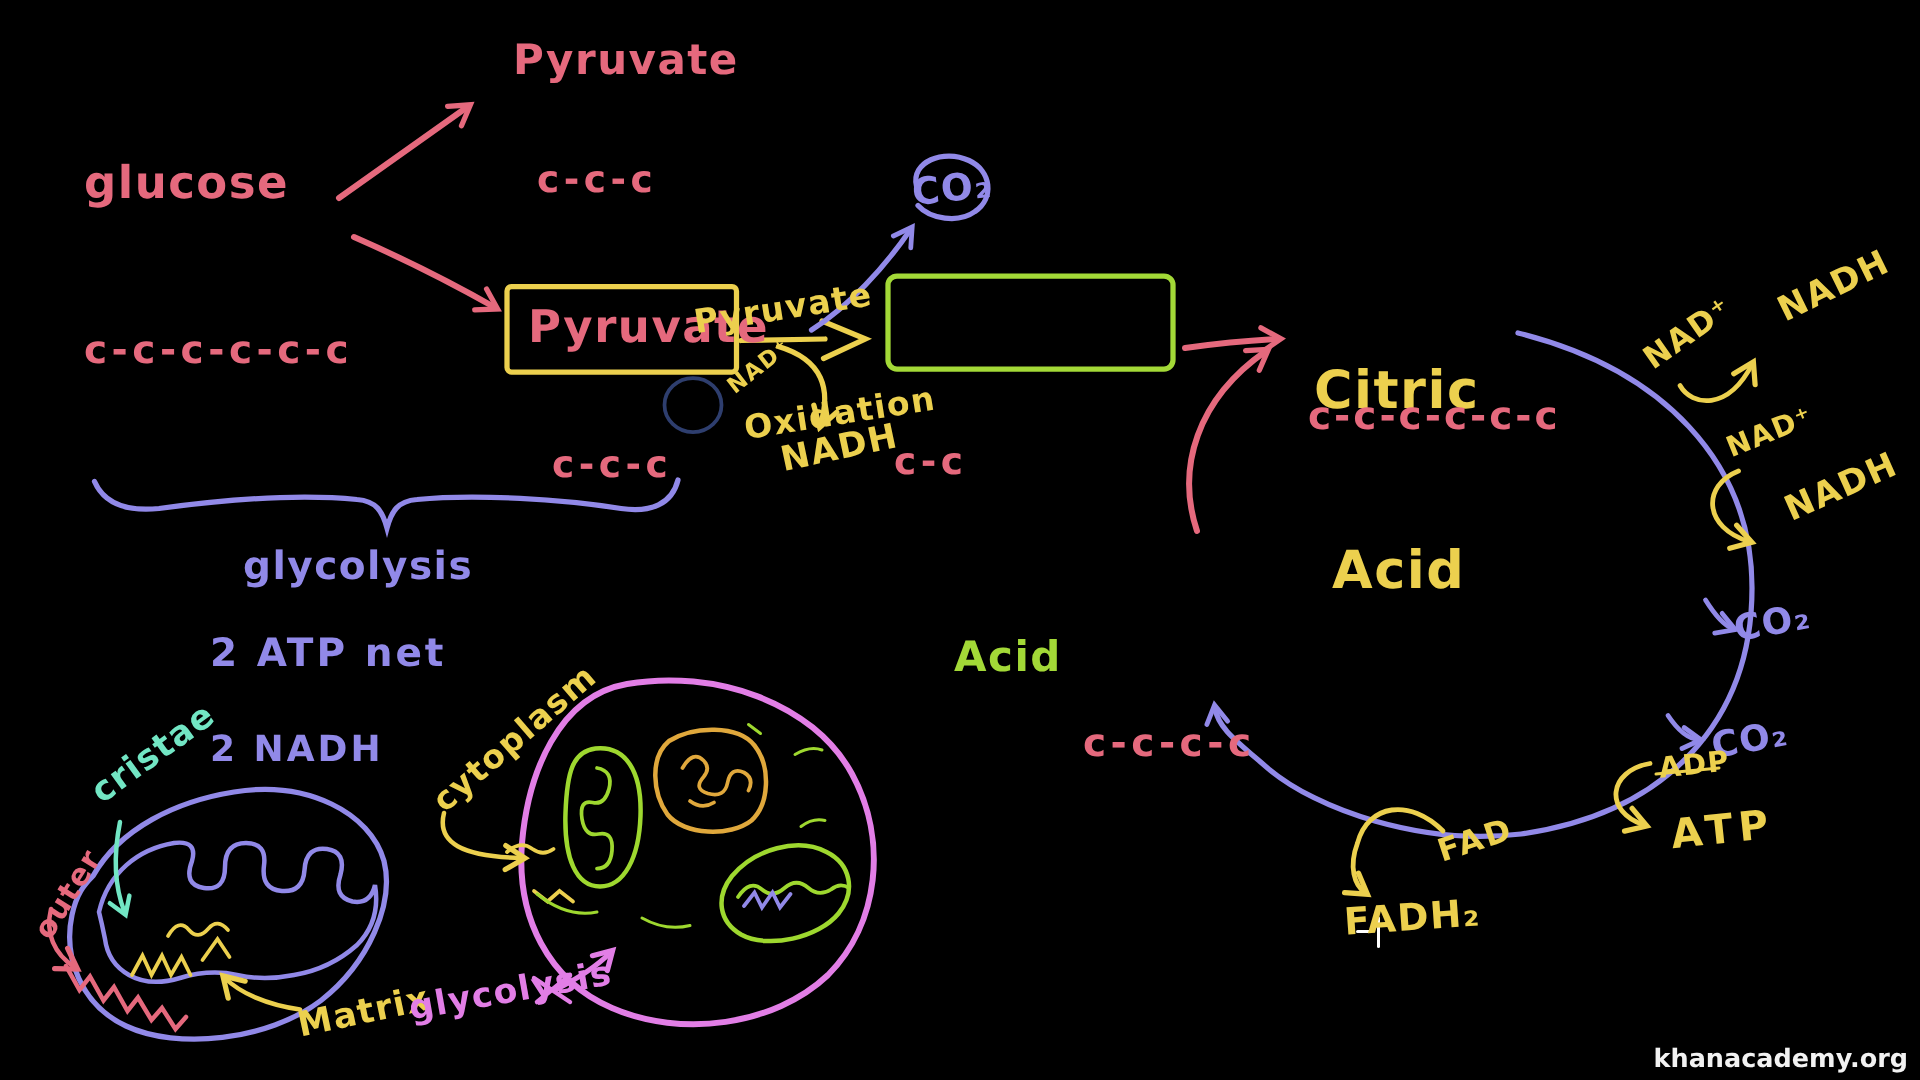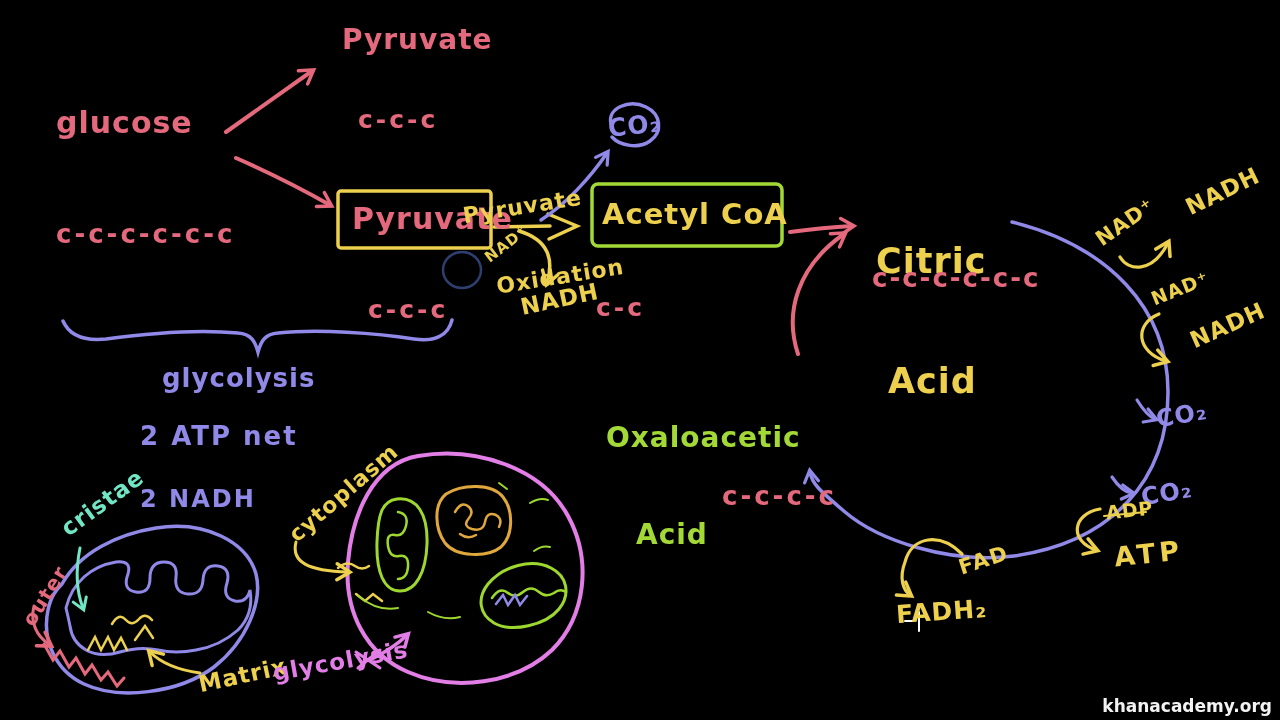--- a/index.html
+++ b/index.html
@@ -133,42 +133,40 @@
   <div class="lbl yellow" style="left:468px;top:140px;font-size:22px;transform:rotate(-9deg);">
     <span>Pyruvate</span>
     <span style="margin-left:22px;">Oxidation</span>
   </div>
 
   <div class="lbl purple" style="left:608px;top:112px;font-size:25px;transform:rotate(-6deg);">CO₂</div>
 
   <div class="lbl yellow" style="left:482px;top:236px;font-size:15px;transform:rotate(-38deg);">NAD⁺</div>
   <div class="lbl yellow" style="left:520px;top:286px;font-size:23px;transform:rotate(-12deg);">NADH</div>
 
-  <div class="lbl yellow" style="left:602px;top:198px;font-size:29px;">Acetyl CoA</div>
   <div class="lbl pink carbons" style="left:596px;top:250px;font-size:25px;">c-c</div>
 
   <div class="lbl yellow" style="left:876px;top:160px;font-size:35px;">
     <span>Citric</span>
     <span style="margin-left:12px;">Acid</span>
   </div>
   <div class="lbl pink" style="left:872px;top:264px;font-size:26px;letter-spacing:2px;">c-c-c-c-c-c</div>
 
   <div class="lbl yellow" style="left:1092px;top:210px;font-size:21px;transform:rotate(-35deg);">NAD⁺</div>
   <div class="lbl yellow" style="left:1183px;top:178px;font-size:23px;transform:rotate(-26deg);">NADH</div>
   <div class="lbl yellow" style="left:1150px;top:278px;font-size:19px;transform:rotate(-22deg);">NAD⁺</div>
   <div class="lbl yellow" style="left:1188px;top:312px;font-size:23px;transform:rotate(-24deg);">NADH</div>
   <div class="lbl purple" style="left:1156px;top:402px;font-size:24px;transform:rotate(-10deg);">CO₂</div>
   <div class="lbl purple" style="left:1141px;top:480px;font-size:24px;transform:rotate(-10deg);">CO₂</div>
   <div class="lbl yellow" style="left:1106px;top:500px;font-size:19px;transform:rotate(-6deg);">ADP</div>
   <div class="lbl yellow" style="left:1114px;top:538px;font-size:27px;letter-spacing:4px;transform:rotate(-6deg);">ATP</div>
   <div class="lbl yellow" style="left:958px;top:548px;font-size:21px;letter-spacing:2px;transform:rotate(-18deg);">FAD</div>
   <div class="lbl yellow" style="left:896px;top:598px;font-size:25px;transform:rotate(-4deg);">FADH₂</div>
 
   <div class="lbl green" style="left:606px;top:358px;font-size:28px;">
-    <span>Oxaloacetic</span>
     <span style="margin-left:30px;">Acid</span>
   </div>
   <div class="lbl pink carbons" style="left:722px;top:438px;font-size:26px;">c-c-c-c</div>
 
   <div class="lbl purple" style="left:162px;top:364px;font-size:26px;">glycolysis</div>
   <div class="lbl purple" style="left:140px;top:422px;font-size:26px;letter-spacing:2px;">2 ATP net</div>
   <div class="lbl purple" style="left:140px;top:486px;font-size:24px;letter-spacing:2px;">2 NADH</div>
 
   <div class="lbl teal" style="left:56px;top:520px;font-size:23px;transform:rotate(-36deg);transform-origin:left top;">cristae</div>
   <div class="lbl pink" style="left:18px;top:618px;font-size:20px;transform:rotate(-58deg);transform-origin:left top;">outer</div>

